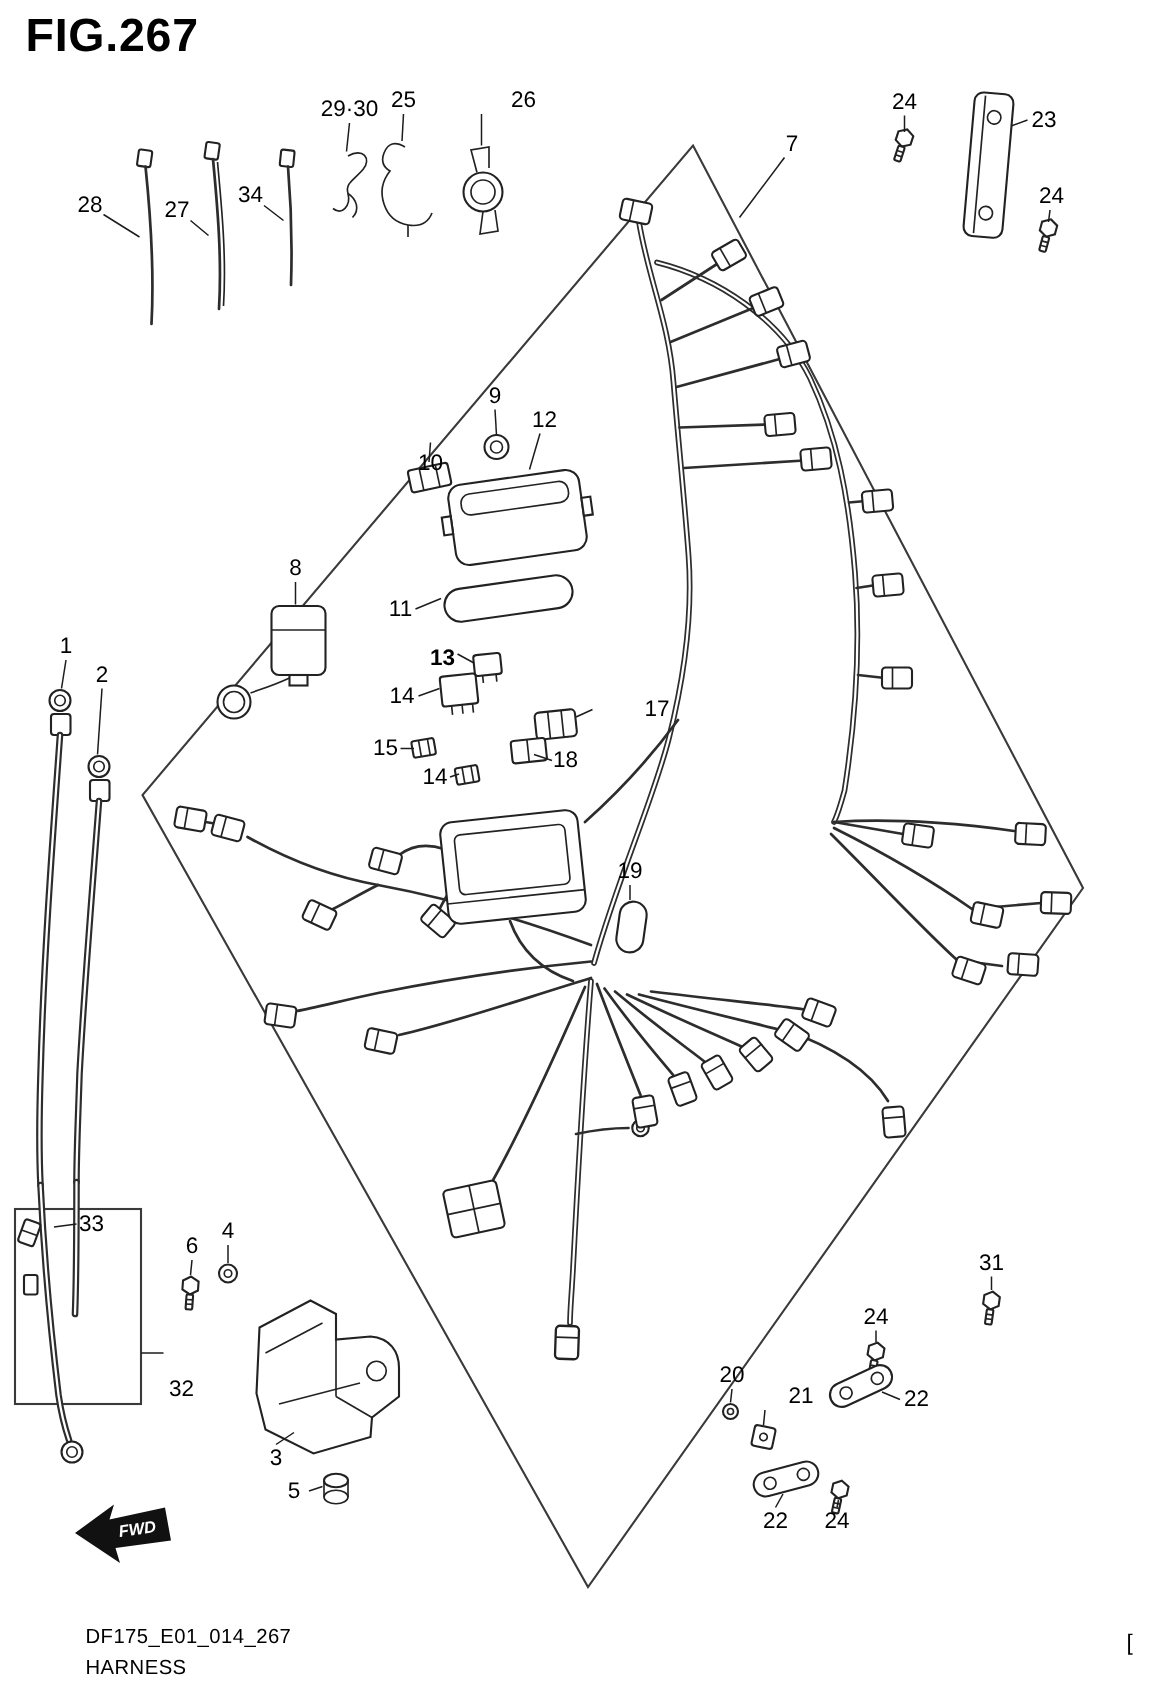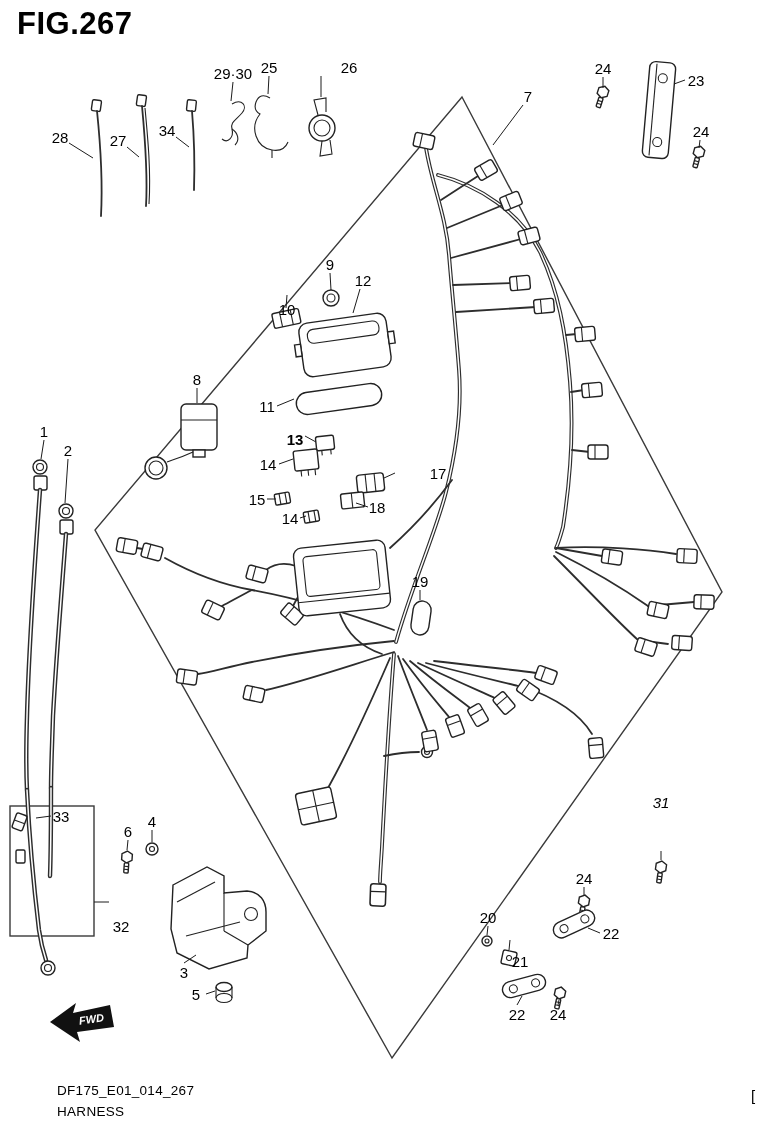--- a/index.html
+++ b/index.html
@@ -410,24 +410,24 @@
     <div class="part-label" style="left: 377px; top: 507px;">18</div>
     <div class="part-label" style="left: 44px; top: 431px;">1</div>
     <div class="part-label" style="left: 68px; top: 450px;">2</div>
     <div class="part-label" style="left: 420px; top: 581px;">19</div>
     <div class="part-label" style="left: 61px; top: 816px;">33</div>
     <div class="part-label" style="left: 128px; top: 831px;">6</div>
     <div class="part-label" style="left: 152px; top: 821px;">4</div>
     <div class="part-label" style="left: 121px; top: 902px; margin-top: 24px;">32</div>
     <div class="part-label" style="left: 184px; top: 972px;">3</div>
     <div class="part-label" style="left: 196px; top: 994px;">5</div>
-    <div class="part-label" style="left: 661px; top: 802px; font-style: italic;">31</div>
+    <div class="part-label" style="left: 661px; top: 842px;">31</div>
     <div class="part-label" style="left: 584px; top: 878px;">24</div>
     <div class="part-label" style="left: 611px; top: 933px;">22</div>
     <div class="part-label" style="left: 488px; top: 917px;">20</div>
-    <div class="part-label" style="left: 520px; top: 931px; margin-top: 30px;">21</div>
+    <div class="part-label" style="left: 534px; top: 931px;">21</div>
     <div class="part-label" style="left: 517px; top: 1014px;">22</div>
     <div class="part-label" style="left: 558px; top: 1014px;">24</div>
   </div>
 
 <div class="footer-code">DF175_E01_014_267</div>
 <div class="footer-caption">HARNESS</div>
 <div class="corner-mark">[</div>
 
 </body></html>

